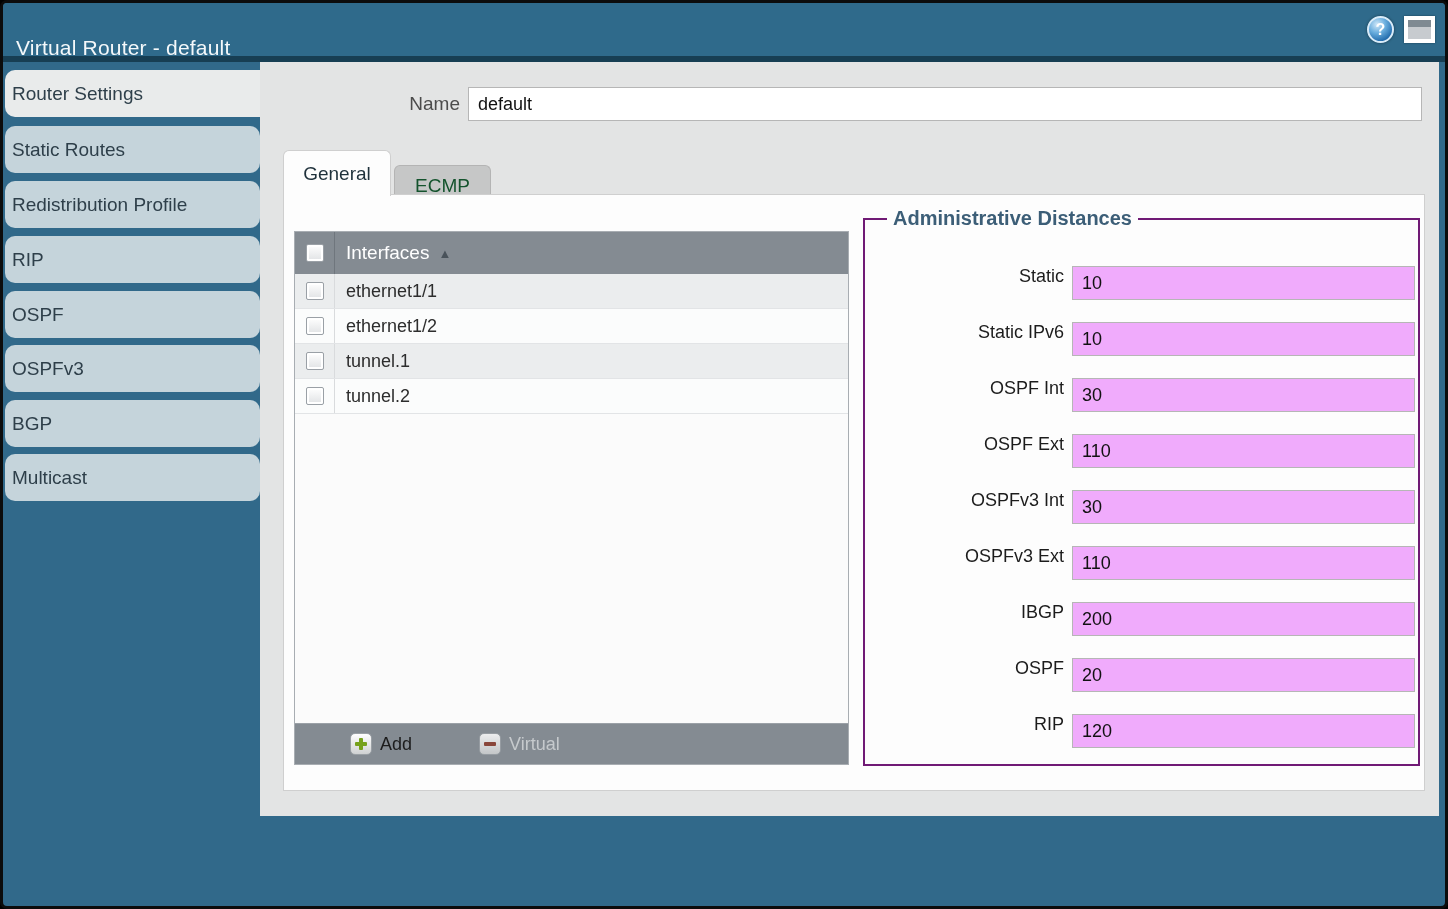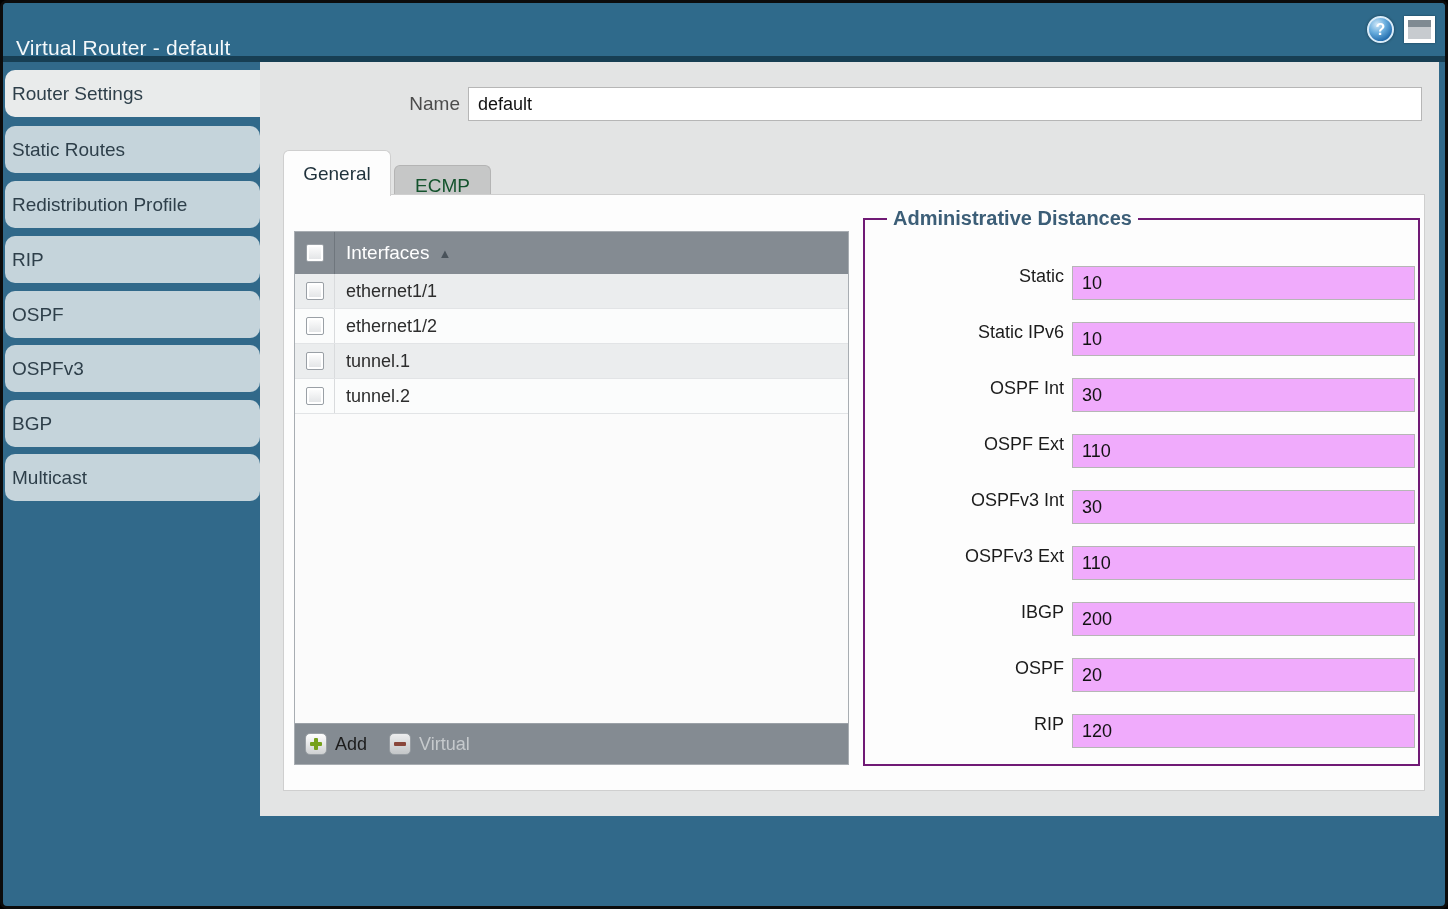--- a/index.html
+++ b/index.html
@@ -99,21 +99,21 @@
     font-size:18px; color:#2d2d2d; border-bottom:1px solid #e2e4e6;
   }
   .if-row:nth-child(odd) { background:#fbfcfc; }
   .if-row:nth-child(even) { background:#ebedee; }
   .if-name { padding-left:11px; }
   .if-filler { flex:1 1 auto; background:#fbfbfb; border-left:41px solid transparent; }
   .if-footer {
     height:41px; flex:0 0 auto; background:#848b92; border-top:1px solid #9ba1a7;
     display:flex; align-items:center; gap:22px; padding-left:10px;
   }
-  .tool-btn { display:flex; align-items:center; gap:8px; font-size:18px; cursor:pointer; }
+  .tool-btn { display:flex; align-items:center; gap:8px; font-size:18px; cursor:pointer;margin-left:45px; }
   .tool-btn .label-add { color:#1c1c1c; }
   .tool-btn.disabled { cursor:default; }
   .tool-btn .label-del { color:#c6cacd; }
   .sq-icon {
     position:relative; width:22px; height:22px; border-radius:5px;
     background:linear-gradient(180deg,#ffffff, #cfd1d2);
     border:1px solid #9aa0a5; flex:0 0 auto;
   }
   .sq-icon.add::before, .sq-icon.add::after { content:""; position:absolute; background:#76a11c; border-radius:1px; }
   .sq-icon.add::before { left:4px; top:8px; width:12px; height:4px; }

